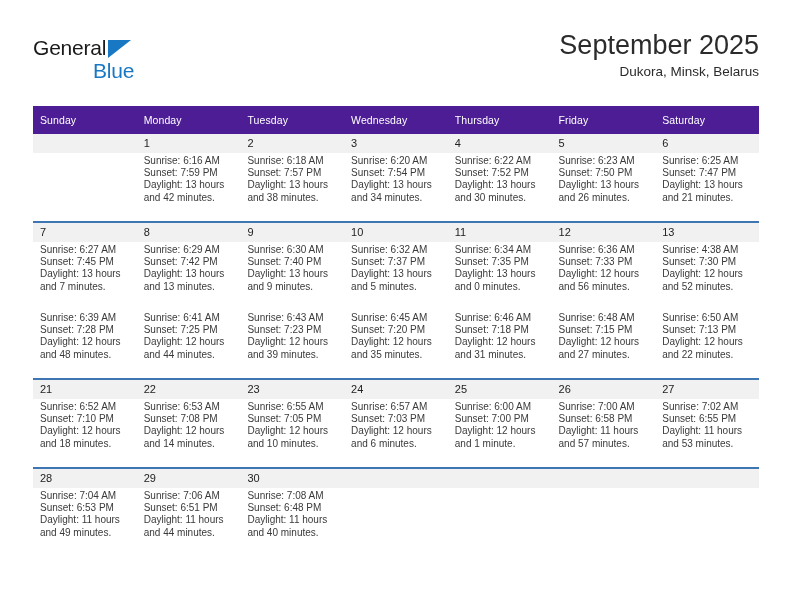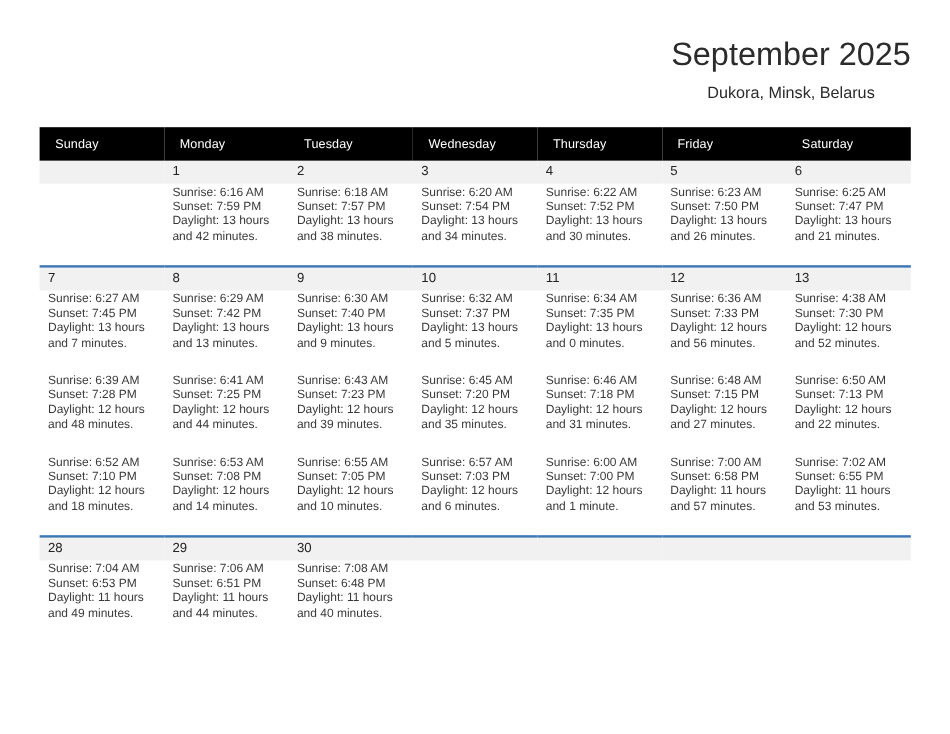--- a/index.html
+++ b/index.html
@@ -61,59 +61,58 @@
     top: 23px;
     font-size: 21px;
     letter-spacing: -0.2px;
     color: #1878c4;
     line-height: 24px;
   }
   .title-block {
     position: absolute;
     right: 0;
     top: 0;
-    text-align: center;
+    text-align: right;
   }
   .month-title {
     font-size: 27px;
     color: #2b2b2b;
     line-height: 34px;
     font-weight: normal;
     margin: 0;
     white-space: nowrap;
   }
   .location {
     font-size: 13.5px;
     color: #2b2b2b;
     line-height: 20px;
-    margin-top: 6px;
     white-space: nowrap;
   }
 
   
   .calendar {
     position: absolute;
     left: 33px;
     top: 106px;
     width: 726px;
   }
   table.cal {
     border-collapse: collapse;
     table-layout: fixed;
     width: 726px;
   }
   table.cal col { width: 103.71px; }
 
   thead th {
-    background: #000000;
+    background: #4c1d95;
     color: #ffffff;
     font-size: 10.5px;
     font-weight: normal;
     text-align: left;
-    padding: 5px 0 5px 13px;
+    padding: 5px 0 5px 7px;
     height: 18px;
     vertical-align: middle;
     letter-spacing: 0.1px;
   }
 
   tr.daynum-row td {
     background: #f1f1f1;
     font-size: 11px;
     color: #222222;
     padding: 3px 0 2px 7px;
@@ -137,20 +136,25 @@
   tr.info-row td .line { white-space: nowrap; }
   tr.info-row td .daylight { }
 </style>
 </head>
 <body>
 
 <div id="page">
 
   <div class="header">
 
+    <div class="logo">
+      <span class="logo-general">General</span>
+      <span class="logo-tri"></span>
+      <span class="logo-blue">Blue</span>
+    </div>
 
     <div class="title-block">
       <h1 class="month-title">September 2025</h1>
       <div class="location">Dukora, Minsk, Belarus</div>
     </div>
 
   </div>
 
   <div class="calendar">
     <table class="cal">
@@ -322,20 +326,29 @@
             <div class="line daylight">and 27 minutes.</div>
           </td>
           <td>
             <div class="line">Sunrise: 6:50 AM</div>
             <div class="line">Sunset: 7:13 PM</div>
             <div class="line daylight">Daylight: 12 hours</div>
             <div class="line daylight">and 22 minutes.</div>
           </td>
         </tr>
 
+        <tr class="daynum-row">
+          <td>21</td>
+          <td>22</td>
+          <td>23</td>
+          <td>24</td>
+          <td>25</td>
+          <td>26</td>
+          <td>27</td>
+        </tr>
         <tr class="info-row">
           <td>
             <div class="line">Sunrise: 6:52 AM</div>
             <div class="line">Sunset: 7:10 PM</div>
             <div class="line daylight">Daylight: 12 hours</div>
             <div class="line daylight">and 18 minutes.</div>
           </td>
           <td>
             <div class="line">Sunrise: 6:53 AM</div>
             <div class="line">Sunset: 7:08 PM</div>

